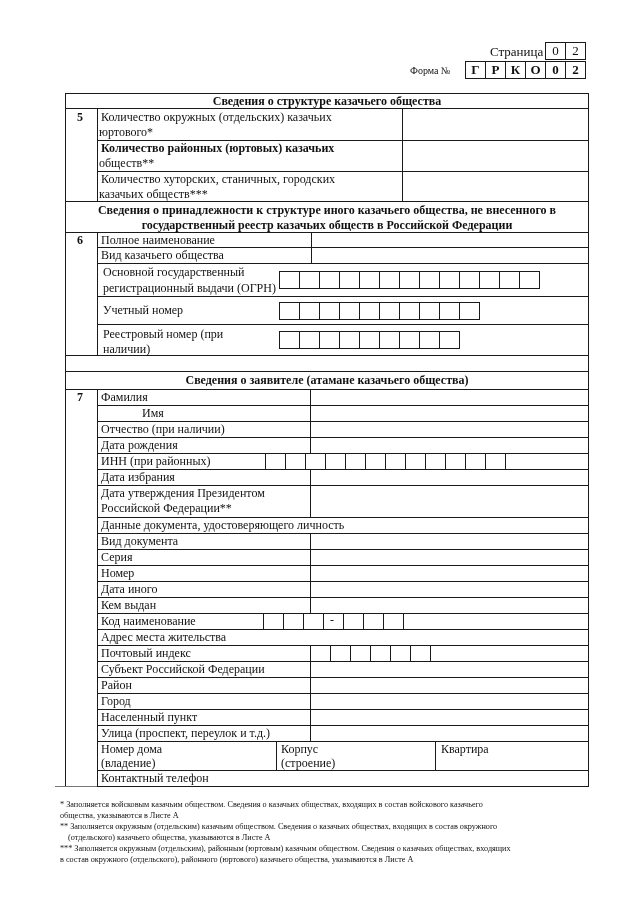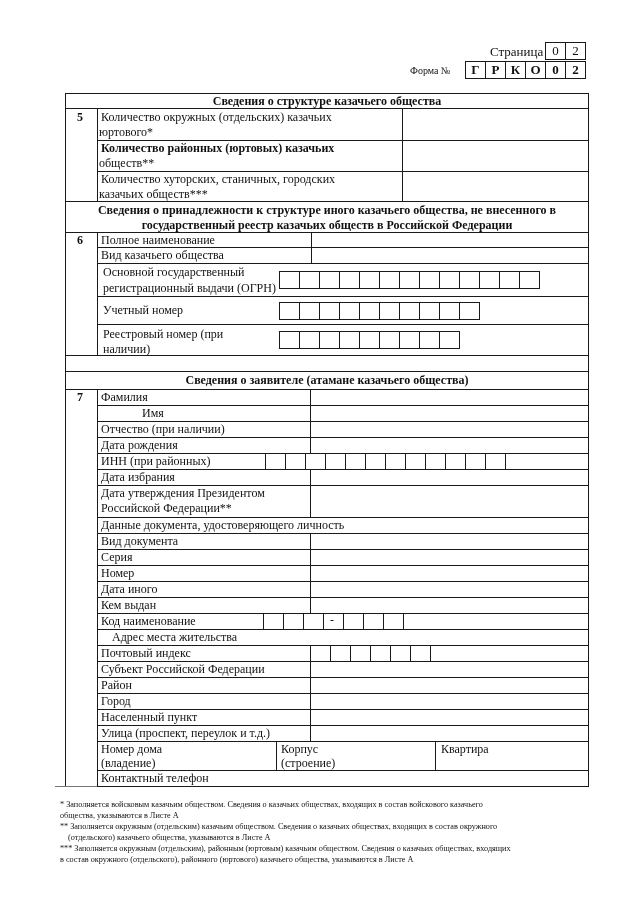--- a/index.html
+++ b/index.html
@@ -227,21 +227,21 @@
       <div class="ln v" style="left:383px; top:613px; height:16px;"></div>
       <div class="ln v" style="left:403px; top:613px; height:16px;"></div>
       <div class="cell-input" style="left:264px; top:614px; width:18px; height:14px;"></div>
       <div class="cell-input" style="left:284px; top:614px; width:18px; height:14px;"></div>
       <div class="cell-input" style="left:304px; top:614px; width:18px; height:14px;"></div>
       <span class="t" style="left:330px; top:613px;">-</span>
       <div class="cell-input" style="left:344px; top:614px; width:18px; height:14px;"></div>
       <div class="cell-input" style="left:364px; top:614px; width:18px; height:14px;"></div>
       <div class="cell-input" style="left:384px; top:614px; width:18px; height:14px;"></div>
       <div class="ln h" style="left:98px; top:629px; width:491px;"></div>
-      <span class="t" style="left:112px; top:630px;">Адрес места жительства</span>
+      <span class="t" style="left:101px; top:630px;">Адрес места жительства</span>
       <div class="ln h" style="left:98px; top:645px; width:491px;"></div>
       <span class="t" style="left:101px; top:646px;">Почтовый индекс</span>
       <div class="ln v" style="left:310px; top:645px; height:16px;"></div>
       <div class="ln v" style="left:330px; top:645px; height:16px;"></div>
       <div class="ln v" style="left:350px; top:645px; height:16px;"></div>
       <div class="ln v" style="left:370px; top:645px; height:16px;"></div>
       <div class="ln v" style="left:390px; top:645px; height:16px;"></div>
       <div class="ln v" style="left:410px; top:645px; height:16px;"></div>
       <div class="ln v" style="left:430px; top:645px; height:16px;"></div>
       <div class="cell-input" style="left:311px; top:646px; width:18px; height:14px;"></div>

